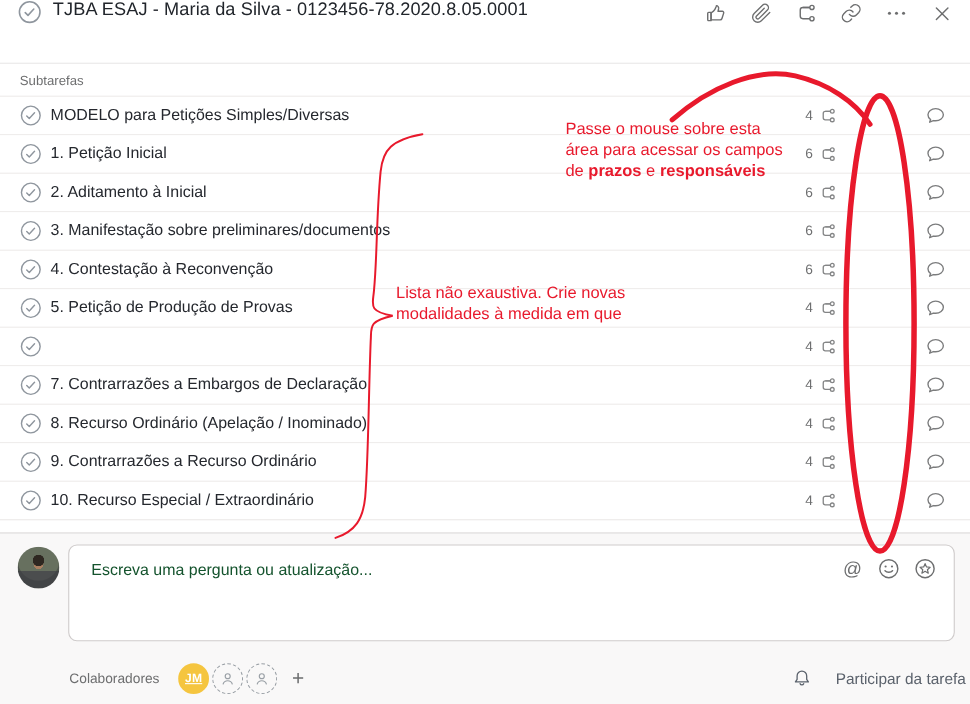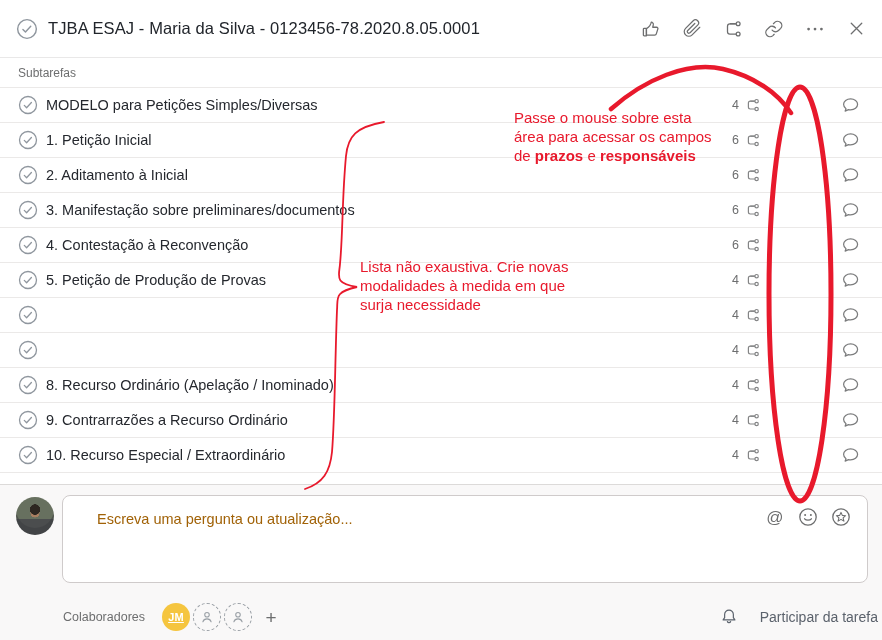--- a/index.html
+++ b/index.html
@@ -10,21 +10,21 @@
     --icon:#6d6e6f;
     --line:#ebe9e8;
     --chk:#8f969e;
   }
   html,body{margin:0;padding:0;background:#fff;}
   .app{
     position:relative;width:882px;height:640px;background:#fff;overflow:hidden;
     font-family:"Liberation Sans","DejaVu Sans",sans-serif;color:var(--ink);
   }
   
-  .hdr{position:absolute;top:0;left:0;right:0;height:58px;display:flex;align-items:center;
+  .hdr{position:absolute;top:0;left:0;right:0;height:58px;display:flex;align-items:flex-start;
        padding:0 14px 0 16px;border-bottom:1px solid #e9e8e8;box-sizing:border-box;background:#fff;}
   .hdr .chk{width:22px;height:22px;flex:none;}
   .hdr h1{font-size:16.5px;font-weight:400;margin:0 0 0 10px;letter-spacing:.1px;color:#21252b;}
   .hdr-actions{margin-left:auto;display:flex;align-items:center;gap:17px;}
   .icobtn{width:24px;height:24px;border:0;background:none;padding:0;display:flex;align-items:center;
           justify-content:center;color:var(--icon);cursor:pointer;}
   .icobtn svg{display:block;}
   
   .section-label{position:absolute;top:66px;left:18px;font-size:12px;color:var(--muted);}
   .rows{position:absolute;top:87px;left:0;right:0;border-top:1px solid var(--line);}
@@ -41,21 +41,21 @@
   .user-avatar{position:absolute;left:16px;top:12px;width:38px;height:38px;border-radius:50%;
     background-color:#67705f;
     background-image:
       radial-gradient(circle at 50% 33%, #2e2721 0 16%, rgba(0,0,0,0) 17%),
       radial-gradient(circle at 50% 42%, #a97e60 0 15%, rgba(0,0,0,0) 16%),
       linear-gradient(180deg, rgba(0,0,0,0) 0 58%, #4b4d4e 58% 100%);
     box-shadow:inset 0 -7px 0 0 rgba(60,62,64,.55);
     cursor:pointer;}
   .comment-box{position:absolute;left:62px;right:14px;top:10px;height:88px;background:#fff;
     border:1px solid #cfcbcb;border-radius:8px;box-sizing:border-box;cursor:text;}
-  .placeholder{position:absolute;left:34px;top:15px;font-size:14.5px;color:#a16207;}
+  .placeholder{position:absolute;left:20px;top:15px;font-size:14.5px;color:#14532d;}
   .box-icons{position:absolute;right:16px;top:11px;display:flex;align-items:center;gap:13px;color:var(--icon);}
   .box-icons .bi{width:20px;height:20px;display:flex;align-items:center;justify-content:center;cursor:pointer;}
   .at-glyph{font-size:17px;color:#6d6e6f;line-height:1;}
   
   .collab-row{position:absolute;left:13px;right:0;top:114px;height:36px;display:flex;align-items:center;
               padding:0 4px;box-sizing:border-box;}
   .collab-label{margin-left:46px;font-size:12.5px;color:var(--muted);}
   .av{width:28px;height:28px;border-radius:50%;flex:none;display:flex;align-items:center;justify-content:center;}
   .av-jm{margin-left:17px;background:var(--yellow);color:#fff;font-size:11px;font-weight:700;letter-spacing:.2px;cursor:pointer;text-decoration:underline;}
   .av-dash{margin-left:3px;border:1.4px dashed #9aa0a6;box-sizing:border-box;color:#9aa0a6;cursor:pointer;background:#f9f8f8;}
@@ -308,20 +308,21 @@
     </span>
   </div>
 
   <div class="row">
     <span class="chk">
   <svg viewBox="0 0 20 20" width="100%" height="100%">
     <circle cx="10" cy="10" r="8.5" fill="none" stroke="var(--chk)" stroke-width="1.3"></circle>
     <path d="M6.3 10.4l2.3 2.3 4.8-5.2" fill="none" stroke="var(--chk)" stroke-width="1.3" stroke-linecap="round" stroke-linejoin="round"></path>
   </svg>
 </span>
+    <span class="row-label">7. Contrarrazões a Embargos de Declaração</span>
     <span class="row-right">
       <span class="count">4</span>
       <span class="branch">
         <svg viewBox="0 0 17 17" width="17" height="17">
           <path d="M10.6 4.2H6.3c-1.1 0-1.9.8-1.9 1.9v4c0 1.1.8 1.9 1.9 1.9h4.3" fill="none" stroke="currentColor" stroke-width="1.2" stroke-linecap="round"></path>
           <path d="M6.3 4.2h4.3" fill="none" stroke="currentColor" stroke-width="1.2"></path>
           <circle cx="12.6" cy="4.2" r="1.7" fill="none" stroke="currentColor" stroke-width="1.2"></circle>
           <circle cx="12.6" cy="12" r="1.7" fill="none" stroke="currentColor" stroke-width="1.2"></circle>
         </svg>
       </span>
@@ -470,16 +471,15 @@
   </svg>
 
   <div class="note note1">
     <div>Passe o mouse sobre esta</div>
     <div>área para acessar os campos</div>
     <div><span>de </span><b>prazos</b><span> e </span><b>responsáveis</b></div>
   </div>
   <div class="note note2">
     <div>Lista não exaustiva. Crie novas</div>
     <div>modalidades à medida em que</div>
-    <div>surja necessidade</div>
   </div>
 
 </div>
 
 </body></html>

